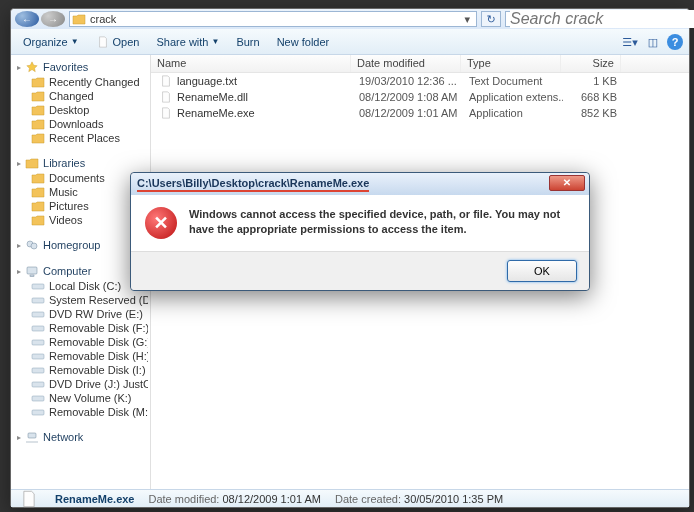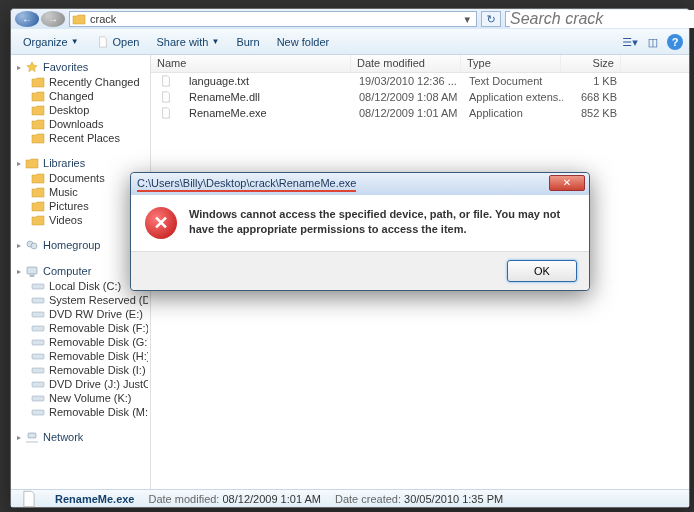--- a/index.html
+++ b/index.html
@@ -32,30 +32,30 @@
 .fileview { flex: 1; background: #fff; display: flex; flex-direction: column; }
 .cols { display: flex; height: 18px; border-bottom: 1px solid #e5e5e5; background: linear-gradient(#fdfdfd,#f2f2f2); }
 .col { padding: 2px 6px; color: #444; border-right: 1px solid #eee; cursor: pointer; }
 .col.name { width: 200px; }
 .col.date { width: 110px; }
 .col.type { width: 100px; }
 .col.size { width: 60px; text-align: right; }
 .rows { flex: 1; }
 .row { display: flex; align-items: center; height: 16px; padding: 0 2px; cursor: pointer; }
 .cell { padding: 0 6px; overflow: hidden; white-space: nowrap; color: #333; }
-.cell.name { width: 200px; display: flex; align-items: flex-end; gap: 16px; }
+.cell.name { width: 200px; display: flex; align-items: flex-end; gap: 4px; }
 .cell.date { width: 110px; color: #555; }
 .cell.type { width: 100px; color: #555; }
 .cell.size { width: 60px; text-align: right; color: #555; }
 .statusbar { height: 18px; background: linear-gradient(#f5fafd,#e2eef7); border-top: 1px solid #c7d7e8; display: flex; align-items: center; padding: 0 6px; gap: 14px; color: #333; }
 .statusbar .fname { font-weight: bold; color: #14416b; }
 .statusbar .lbl { color: #666; }
 
 .dialog { position: absolute; left: 130px; top: 172px; width: 460px; background: #f0f0f0; border: 1px solid #3b5a7a; border-radius: 4px; box-shadow: 0 6px 24px rgba(0,0,0,0.5); }
-.dlg-title { height: 22px; background: linear-gradient(#e9f1fb,#c7d9ee); display: flex; align-items: center; padding: 0 6px; border-radius: 4px 4px 0 0; position: relative; }
+.dlg-title { height: 22px; background: linear-gradient(#e9f1fb,#c7d9ee); display: flex; align-items: center; padding: 0 6px; border-radius: 4px 4px 0 0; position: relative; font-weight: bold; }
 .dlg-title-text { color: #1a365a; font-size: 11px; border-bottom: 2px solid #d43; padding-bottom: 1px; }
 .dlg-close { position: absolute; right: 4px; top: 2px; width: 36px; height: 16px; background: linear-gradient(#e98,#c43); border: 1px solid #933; border-radius: 2px; color: #fff; text-align: center; line-height: 13px; font-size: 10px; cursor: pointer; }
 .dlg-body { padding: 12px 14px; display: flex; gap: 12px; background: #fff; border-bottom: 1px solid #ddd; }
 .erricon { width: 32px; height: 32px; border-radius: 50%; background: radial-gradient(circle at 35% 35%, #f77, #b11); display: flex; align-items: center; justify-content: center; color: #fff; font-size: 18px; font-weight: bold; flex-shrink: 0; }
 .dlg-msg { color: #333; font-size: 11px; line-height: 1.35; font-weight: bold; }
 .dlg-foot { padding: 8px 12px; display: flex; justify-content: flex-end; background: #f0f0f0; border-radius: 0 0 4px 4px; }
 .okbtn { width: 70px; height: 22px; background: linear-gradient(#fdfdfd,#e6e6e6); border: 1px solid #2f6aa8; border-radius: 3px; cursor: pointer; font-size: 11px; box-shadow: 0 0 3px #6bb0f0; }
 svg.folder { fill: #f3c35a; stroke: #c89a2f; stroke-width: 0.5; }
 svg.file { fill: #fdfdfd; stroke: #aaa; stroke-width: 0.6; }
 svg.drive { fill: #d9e3ec; stroke: #8aa0b6; stroke-width: 0.5; }

